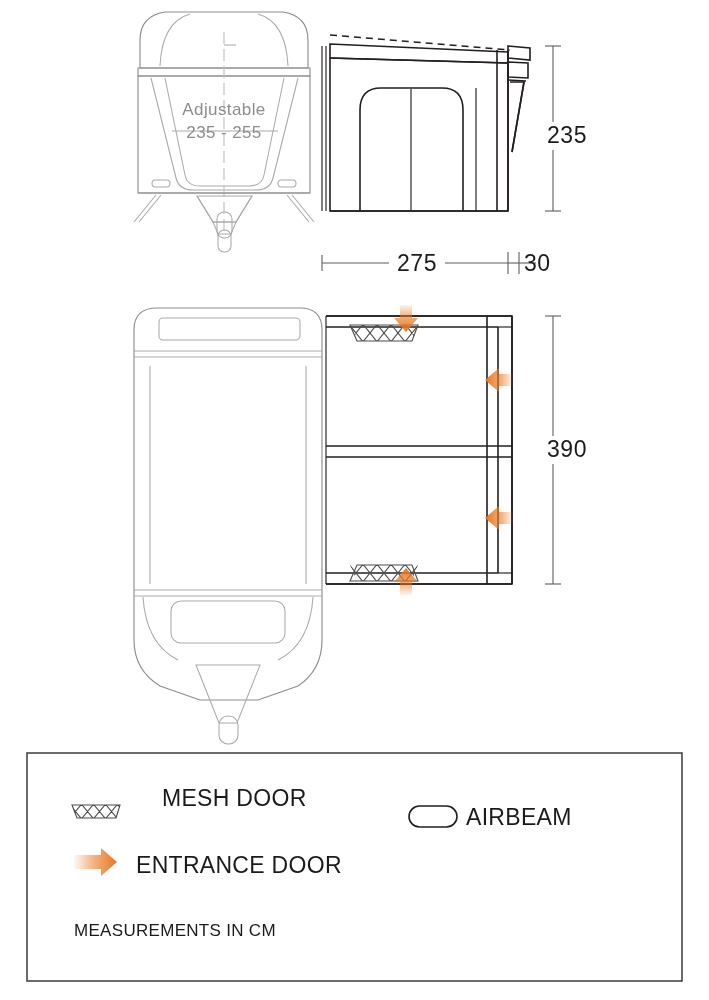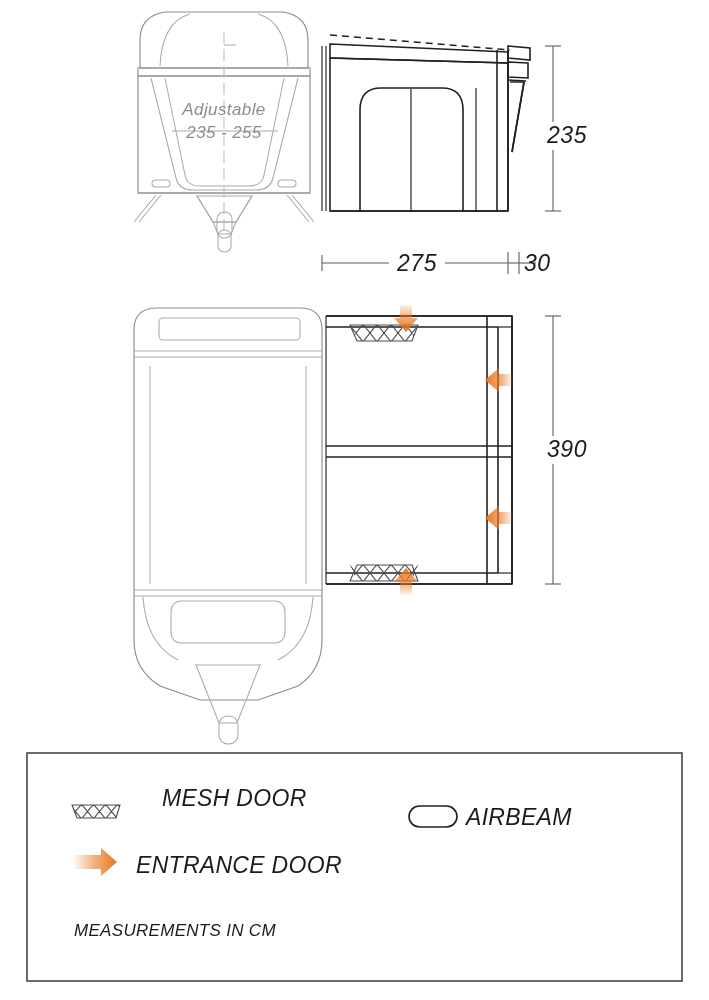--- a/index.html
+++ b/index.html
@@ -12,21 +12,20 @@
     width: 709px;
     height: 1000px;
     font-family: "Liberation Sans", sans-serif;
     overflow: hidden;
     position: relative;
   }
   #diagram-root {
     position: relative;
     width: 709px;
     height: 980px;
-    font-style: italic;
   }
   svg.sheet {
     display: block;
     width: 709px;
     height: 1000px;
   }
   text {
     font-family: "Liberation Sans", sans-serif;
     fill: #1b1b1b;
   }

